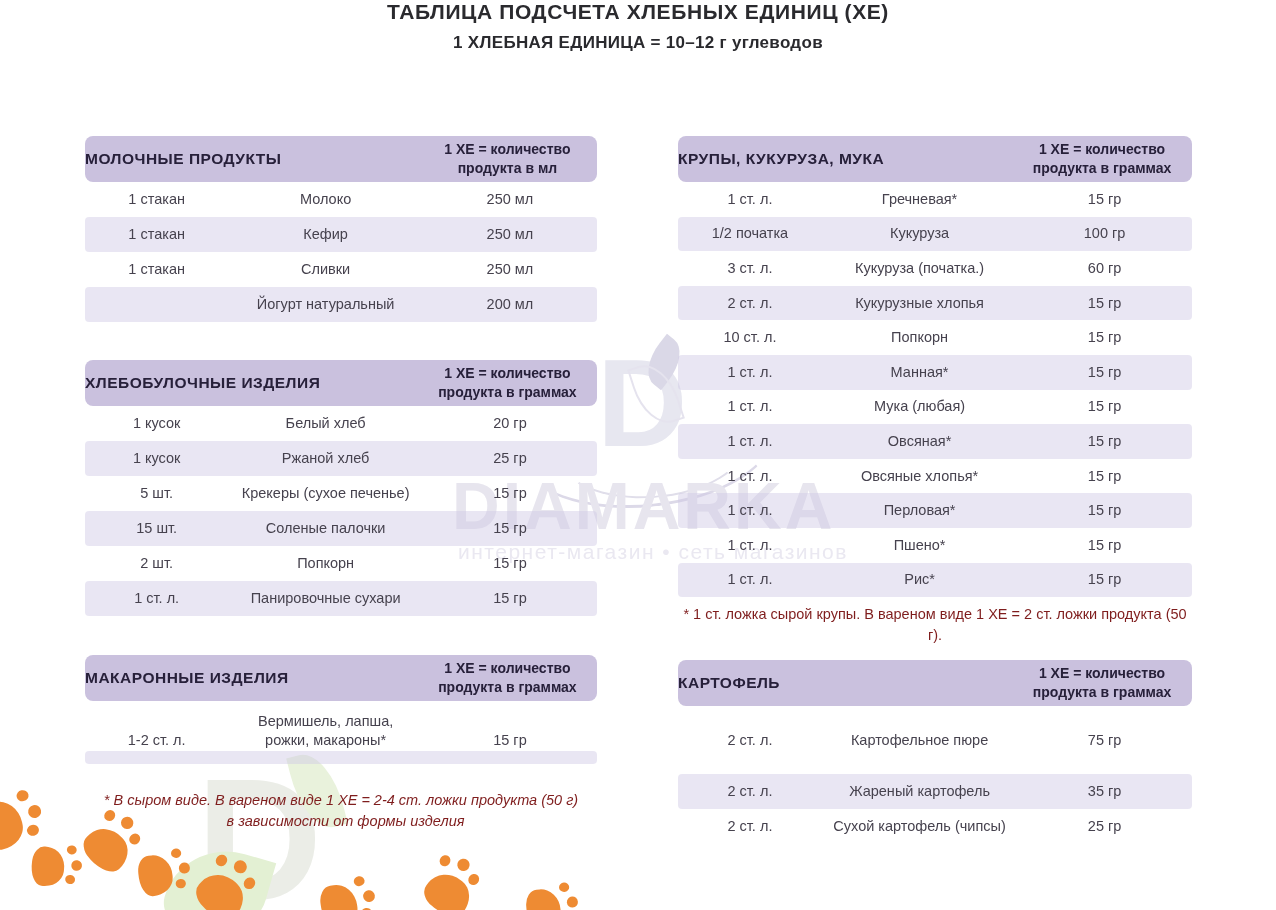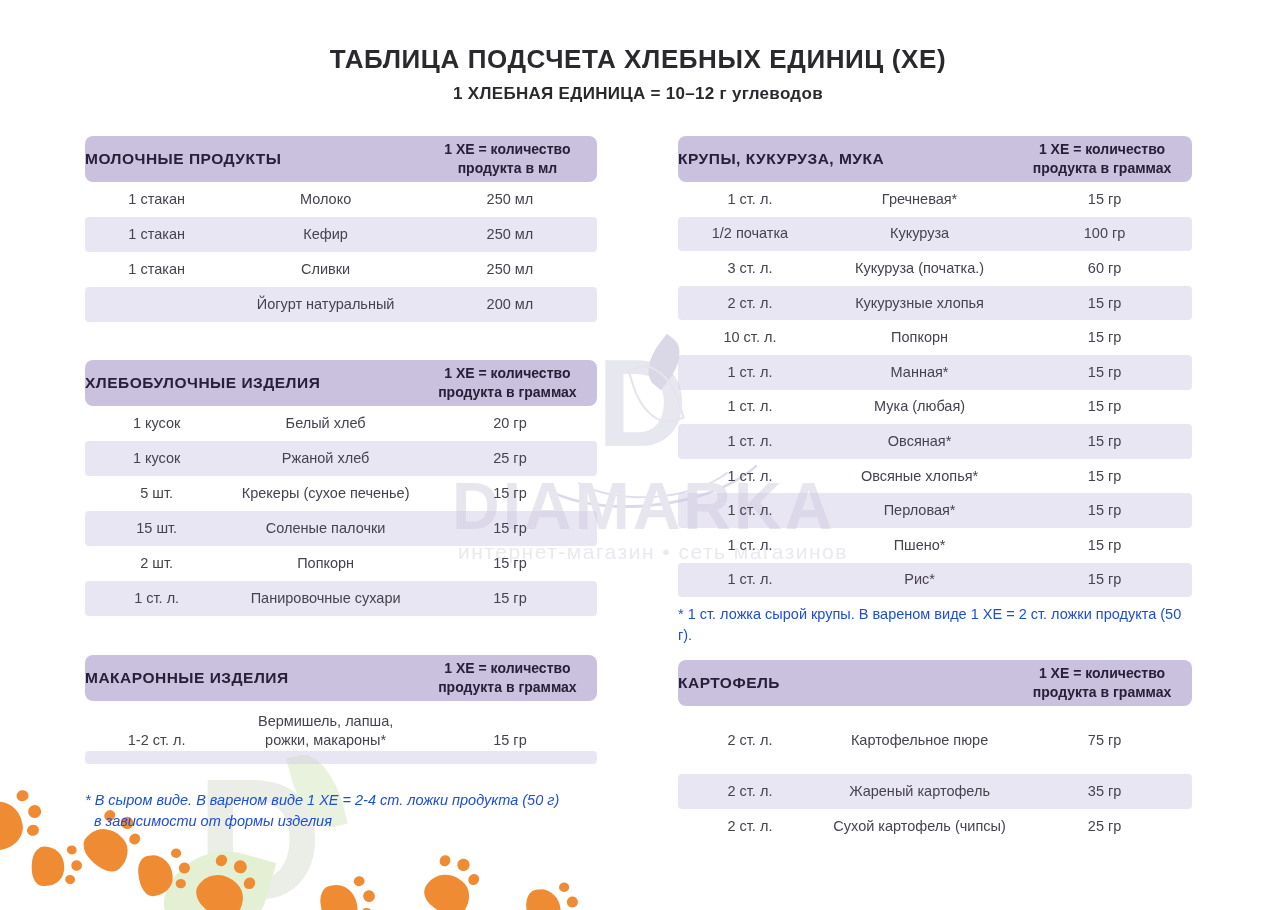--- a/index.html
+++ b/index.html
@@ -2,21 +2,21 @@
 <html><head>
 <meta charset="utf-8">
 <style>
   html,body{margin:0;padding:0;background:#ffffff;}
   .page{
     position:relative;width:1276px;height:910px;background:#ffffff;overflow:hidden;
     font-family:"Liberation Sans","DejaVu Sans",sans-serif;color:#46424e;
   }
   
   .page-head{position:absolute;left:0;top:0;width:100%;text-align:center;z-index:2;}
-  .page-title{margin:0;padding-top:44px;font-size:26px;font-weight:700;letter-spacing:.6px;color:#2a2a2e;}
+  .page-title{margin:0;font-size:21px;font-weight:700;letter-spacing:.6px;color:#2a2a2e;}
   .page-subtitle{margin-top:9px;font-size:17px;font-weight:700;letter-spacing:.3px;color:#2a2a2e;}
   
   .col{position:absolute;top:136px;z-index:2;}
   .col-left{left:85px;width:512px;}
   .col-right{left:678px;width:514px;}
   
   .tbl{width:100%;}
   .thead{display:flex;align-items:center;background:#cac1de;border-radius:8px;min-height:46px;}
   .th-title{flex:0 0 65%;font-weight:700;font-size:15.5px;letter-spacing:.5px;color:#27203a;}
   .th-unit{flex:0 0 35%;text-align:center;font-weight:700;font-size:14px;line-height:1.35;color:#27203a;white-space:pre-line;padding:0 2px;box-sizing:border-box;}
@@ -26,21 +26,21 @@
   .c-qty{flex:0 0 28%;}
   .c-product{flex:0 0 38%;}
   .c-value{flex:0 0 34%;}
   .tbl-bakery{margin-top:38px;}
   .tbl-pasta{margin-top:39px;}
   .tbl-pasta .t-row{min-height:49px;align-items:flex-end;}
   .tbl-grains .t-row{min-height:34.6px;}
   .tbl-potato{margin-top:14px;}
   .tbl-potato .tbody .t-row:nth-of-type(1){min-height:68px;}
   .empty-strip{height:13px;margin-top:1px;border-radius:4px;background:rgba(206,199,228,.45);}
-  .footnote{font-size:14.5px;line-height:1.45;color:#1d4ed8;}
+  .footnote{font-size:14.5px;line-height:1.45;color:#7f1d1d;text-align:center;}
   .fn-left{margin-top:26px;font-style:italic;}
   .fn-left .fn-line2{padding-left:9px;}
   .fn-right{margin-top:7px;}
   
   .wm{position:absolute;z-index:1;pointer-events:none;}
   .wm-brand{left:452px;top:468px;font-size:66px;font-weight:700;letter-spacing:3px;color:#e7e5ee;}
   .wm-tagline{left:458px;top:540px;font-size:21px;letter-spacing:1.5px;color:#eae8f1;}
   .wm-d-center{left:597px;top:340px;font-size:125px;font-weight:700;color:#e7e7f0;line-height:1;}
   .wm-leaf-c1{left:649px;top:338px;width:30px;height:48px;background:#dad8e7;border-radius:0 70% 0 70% / 0 75% 0 75%;transform:rotate(38deg);}
   .wm-leaf-c2{left:636px;top:362px;width:36px;height:60px;border:2px solid #e5e3ee;border-radius:0 70% 0 70%;transform:rotate(-18deg);}

